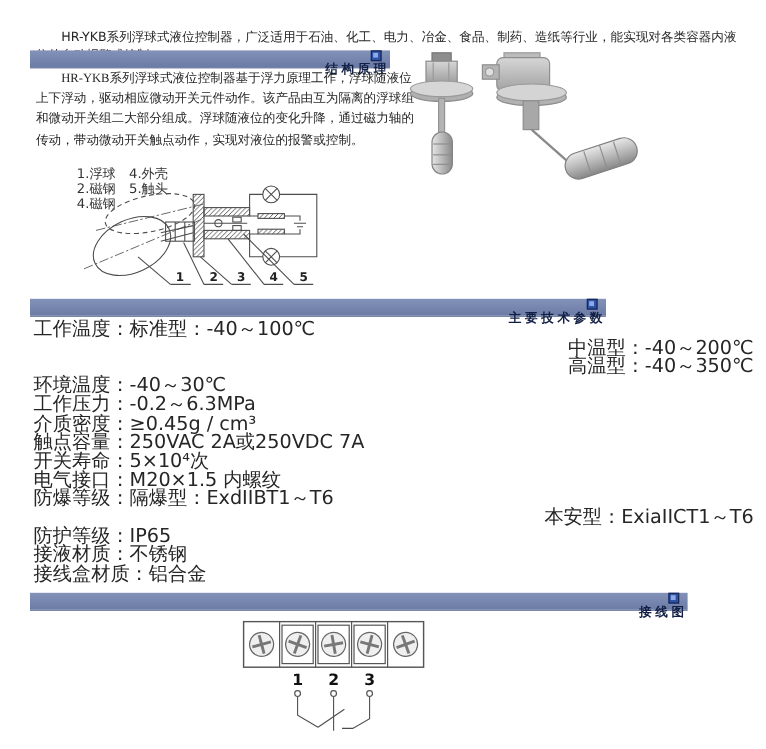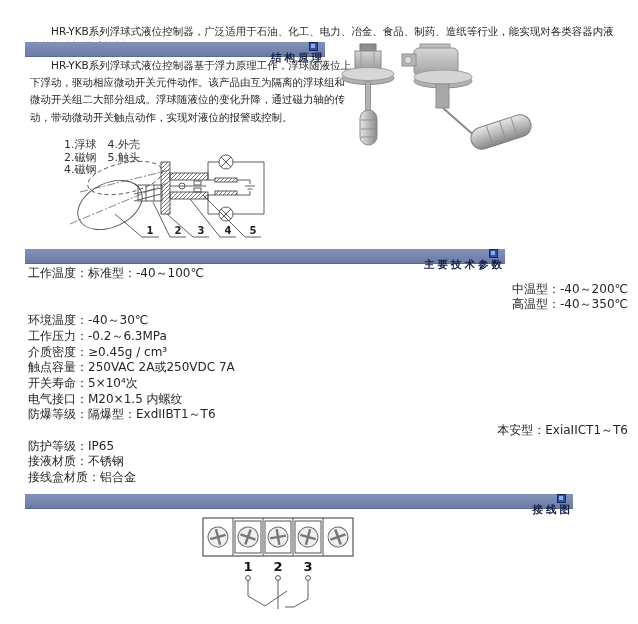--- a/index.html
+++ b/index.html
@@ -30,30 +30,30 @@
   }
   .sec-header .sec-title{
     font-size:10.5px;font-weight:bold;color:#121f45;letter-spacing:3px;white-space:nowrap;
   }
   .h1{left:25px;top:42px;width:300px;}
   .h2{left:25px;top:249px;width:480px;}
   .h3{left:25px;top:494px;width:548px;}
   
   .principle{
     left:30px;top:57px;width:322px;margin:0;
-    font-size:10.5px;line-height:17.2px;text-indent:2em;color:#262626;
+    font-size:10.5px;line-height:17.2px;text-indent:2em;color:#262626;font-family:Liberation Serif, serif;
   }
   
   .legend{left:64px;top:139px;font-size:11px;line-height:12.5px;color:#333;}
   
   .mech{left:58px;top:136px;}
   .photos{left:330px;top:40px;}
   .wiring{left:200px;top:517px;}
   
-  .params{left:28px;top:266px;width:600px;font-size:12px;line-height:15.7px;color:#262626;}
+  .params{left:28px;top:266px;width:600px;font-size:16px;line-height:15.7px;color:#262626;}
   .prow{white-space:nowrap;}
   .prow.indent{padding-left:39px;text-align:right;}
   
   .ln{stroke:#4c4c4c;fill:none;stroke-width:0.9;}
   .dash{stroke-dasharray:4 3;}
   .cdash{stroke-dasharray:8 2 2 2;stroke-width:0.7;}
   .num{font-size:10px;font-weight:bold;fill:#222;}
   .wnum{font-size:13px;font-weight:bold;fill:#111;}
 </style>
 </head>

